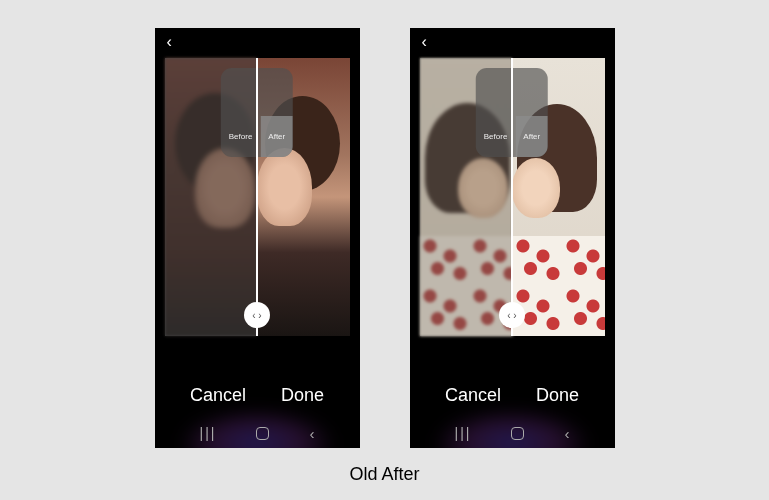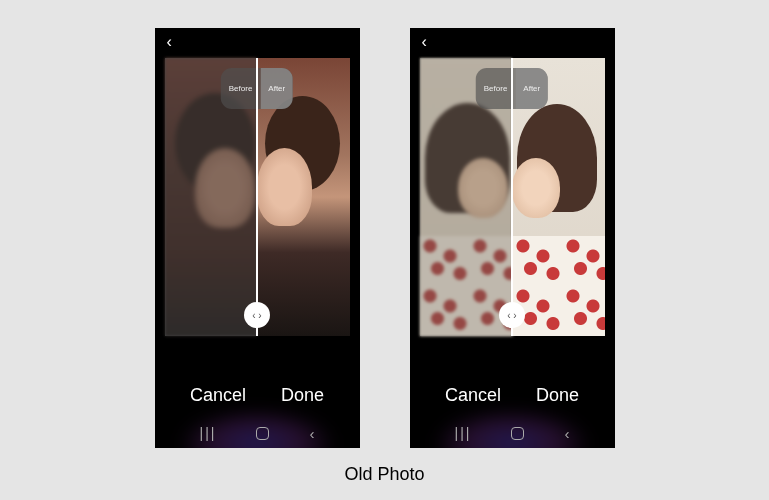--- a/index.html
+++ b/index.html
@@ -161,20 +161,21 @@
       transform: translateX(-50%);
       display: flex;
       background: rgba(80,80,80,0.65);
       border-radius: 11px;
       overflow: hidden;
       font-size: 8px;
     }
     .compare-labels span {
       padding: 16px 8px;
       color: #eee;
+      margin-top: 48px;
     }
     .compare-labels .active {
       background: rgba(140,140,140,0.8);
     }
     .action-bar {
       position: absolute;
       bottom: 42px; left: 0; right: 0;
       display: flex;
       justify-content: space-around;
       padding: 0 18px;
@@ -294,13 +295,13 @@
     </div>
     <div class="nav-bar">
       <span class="nav-recents">|||</span>
       <span class="nav-home"></span>
       <span class="nav-back">‹</span>
     </div>
   </div>
 
 </div>
 
-<div class="caption">Old Photo</div>
+<div class="caption">Old After</div>
 
 </body></html>

